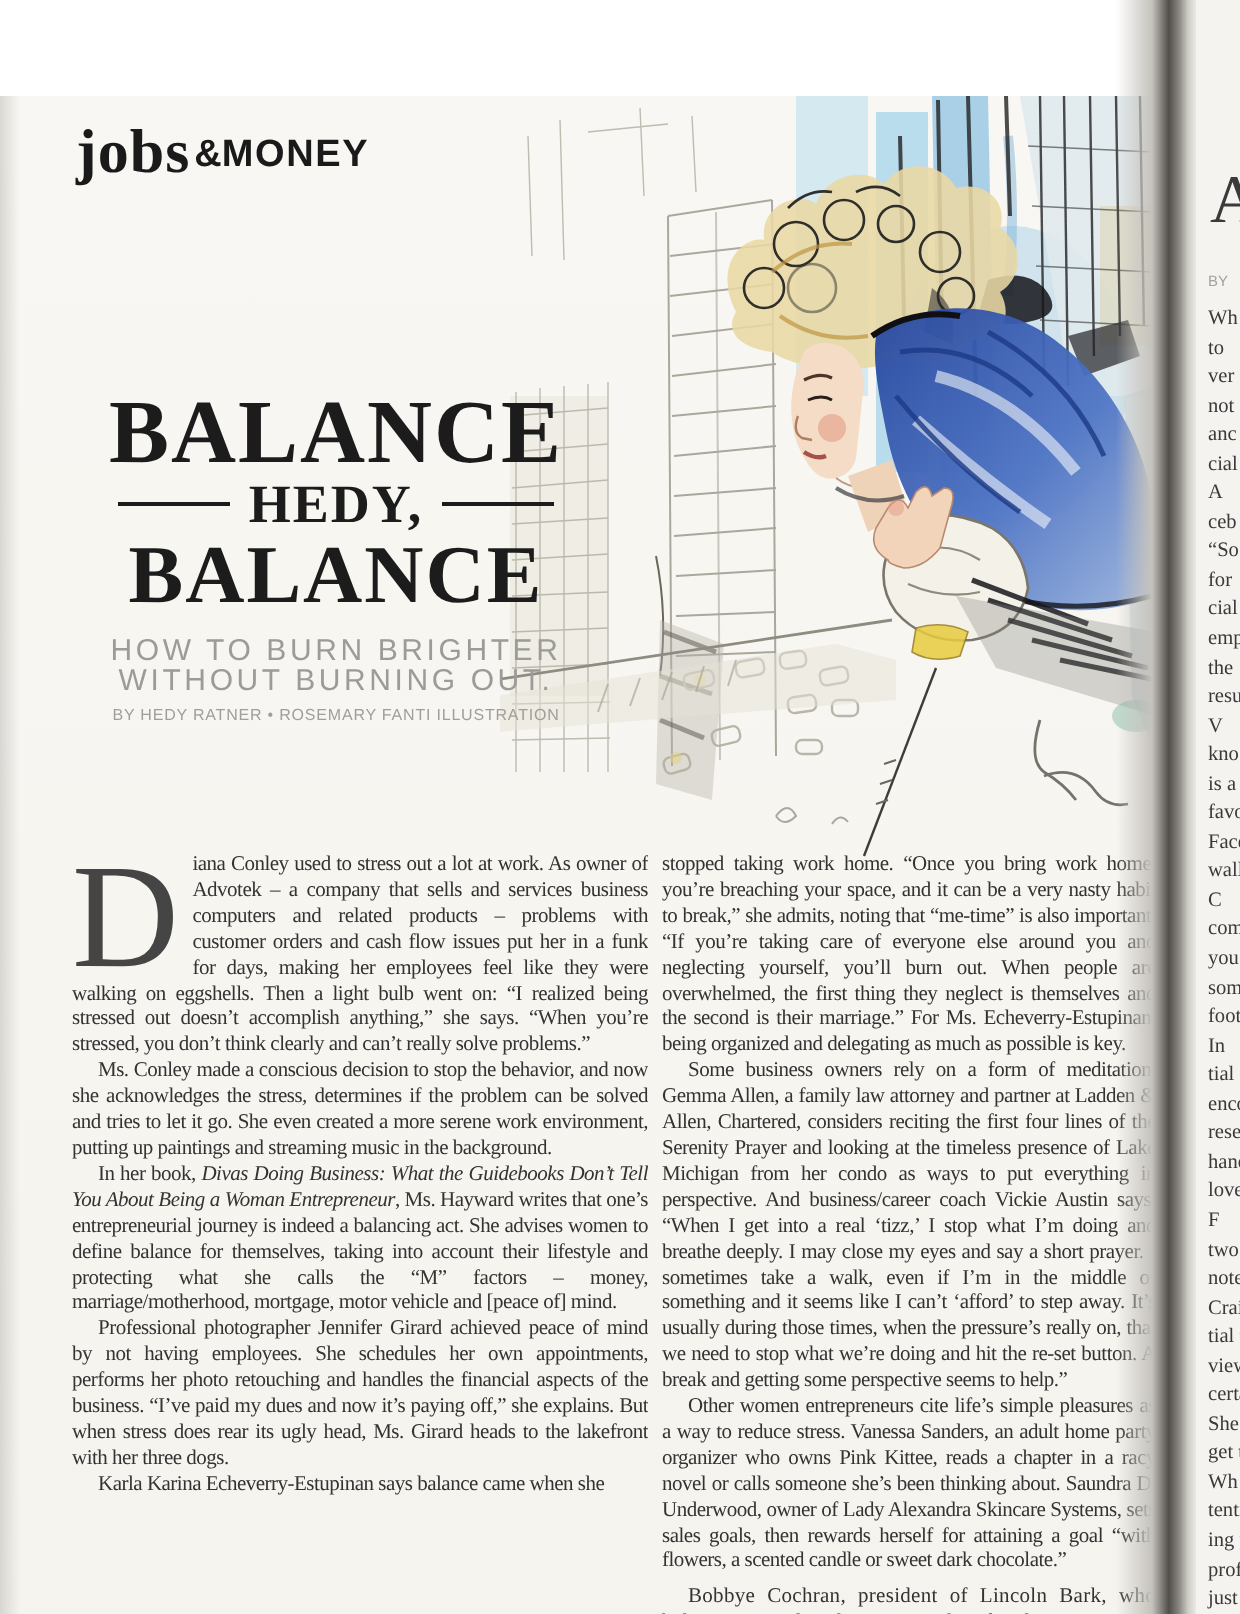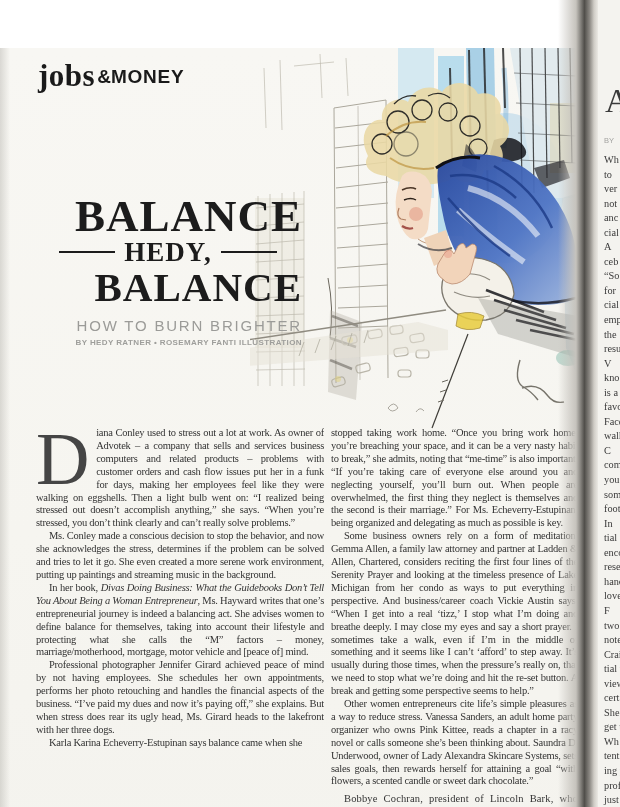--- a/index.html
+++ b/index.html
@@ -8,29 +8,29 @@
   .page{position:absolute;left:0;top:16px;width:620px;height:807px;
         background:linear-gradient(180deg,#f8f7f3 0%,#f6f5f0 60%,#f4f3ee 100%);margin-top:32px;}
   .left-edge-shade{position:absolute;left:0;top:0;width:10px;height:807px;
         background:linear-gradient(90deg,rgba(180,178,172,.45),rgba(180,178,172,0));}
   
   .kicker{position:absolute;left:38px;top:10px;white-space:nowrap;color:#1a1a1a;}
   .kicker .jobs{font-family:"Liberation Serif",serif;font-weight:bold;font-size:31px;letter-spacing:.5px;}
   .kicker .amp{font-family:"Liberation Sans",sans-serif;font-weight:bold;font-size:19px;position:relative;top:-3px;margin-left:2px;}
   .kicker .money{font-family:"Liberation Sans",sans-serif;font-weight:bold;font-size:19px;letter-spacing:.8px;position:relative;top:-3px;}
   
-  .titleblock{position:absolute;left:34px;top:146px;width:268px;text-align:right;z-index:3;}
+  .titleblock{position:absolute;left:34px;top:146px;width:268px;text-align:center;z-index:3;}
   .t1{font-family:"Liberation Serif",serif;font-weight:bold;font-size:45px;line-height:44px;letter-spacing:1px;color:#1c1c1c;}
   .t2row{display:flex;align-items:center;justify-content:center;margin-top:1px;}
   .t2rule{height:2px;background:#1c1c1c;width:56px;margin:0 9px;}
   .t2{font-family:"Liberation Serif",serif;font-weight:bold;font-size:27px;line-height:26px;letter-spacing:1px;color:#1c1c1c;}
   .t3{font-family:"Liberation Serif",serif;font-weight:bold;font-size:41px;line-height:40px;letter-spacing:1px;color:#1c1c1c;margin-top:2px;}
   .subtitle{margin-top:11px;font-family:"Liberation Sans",sans-serif;font-size:15px;line-height:15px;
             letter-spacing:1.8px;color:#9b9b98;}
-  .byline{margin-top:5px;font-family:"Liberation Sans",sans-serif;font-size:8px;letter-spacing:.4px;color:#9e9e9b;font-weight:bold;}
+  .byline{margin-top:5px;font-family:"Liberation Sans",sans-serif;font-size:8px;letter-spacing:.4px;color:#9e9e9b;}
   
   .col{position:absolute;top:379px;font-size:10.5px;line-height:12.9px;letter-spacing:-0.25px;
        color:#333;text-align:justify;overflow:hidden;height:392px;}
   .col p{margin:0;}
   .col p.ind{text-indent:13px;}
   .col-left{left:36px;width:288px;}
   .col-right{left:331px;width:247px;}
   .dropcap{float:left;font-family:"Liberation Serif",serif;font-size:74px;line-height:60px;
            padding:2px 7px 0 0;color:#454545;}
   .booktitle{font-style:italic;}
@@ -190,20 +190,21 @@
   <div class="titleblock">
     <div class="t1">BALANCE</div>
     <div class="t2row">
       <span class="t2rule"></span>
       <span class="t2">HEDY,</span>
       <span class="t2rule"></span>
     </div>
     <div class="t3">BALANCE</div>
     <div class="subtitle">
       <div>HOW TO BURN BRIGHTER</div>
+      <div>WITHOUT BURNING OUT.</div>
     </div>
     <div class="byline">BY HEDY RATNER • ROSEMARY FANTI ILLUSTRATION</div>
   </div>
 
   <div class="col col-left">
     <p><span class="dropcap">D</span><span>iana Conley used to stress out a lot at work. As owner of Advotek – a company that sells and services business computers and related products – problems with customer orders and cash flow issues put her in a funk for days, making her employees feel like they were walking on eggshells. Then a light bulb went on: “I realized being stressed out doesn’t accomplish anything,” she says. “When you’re stressed, you don’t think clearly and can’t really solve problems.”</span></p>
     <p class="ind">Ms. Conley made a conscious decision to stop the behavior, and now she acknowledges the stress, determines if the problem can be solved and tries to let it go. She even created a more serene work environment, putting up paintings and streaming music in the background.</p>
     <p class="ind"><span>In her book, </span><span class="booktitle">Divas Doing Business: What the Guidebooks Don’t Tell You About Being a Woman Entrepreneur</span><span>, Ms. Hayward writes that one’s entrepreneurial journey is indeed a balancing act. She advises women to define balance for themselves, taking into account their lifestyle and protecting what she calls the “M” factors – money, marriage/motherhood, mortgage, motor vehicle and [peace of] mind.</span></p>
     <p class="ind">Professional photographer Jennifer Girard achieved peace of mind by not having employees. She schedules her own appointments, performs her photo retouching and handles the financial aspects of the business. “I’ve paid my dues and now it’s paying off,” she explains. But when stress does rear its ugly head, Ms. Girard heads to the lakefront with her three dogs.</p>
     <p class="ind">Karla Karina Echeverry-Estupinan says balance came when she</p>

